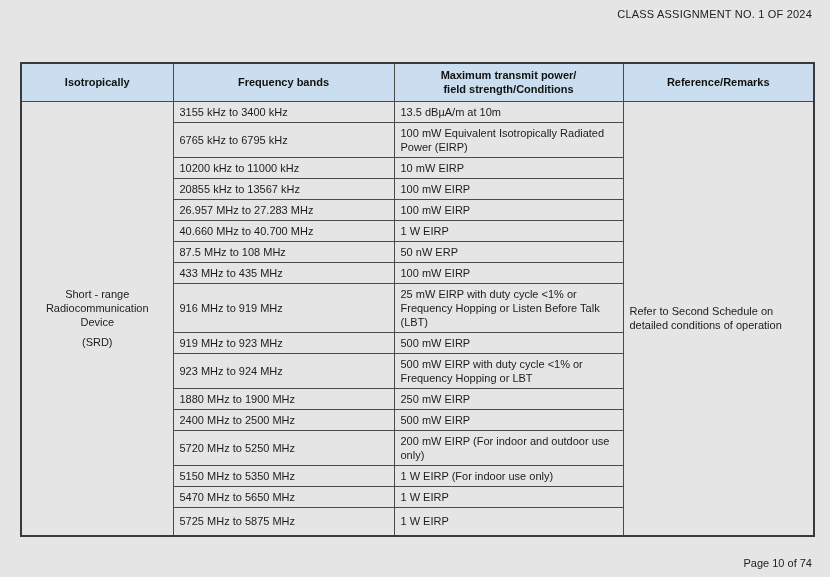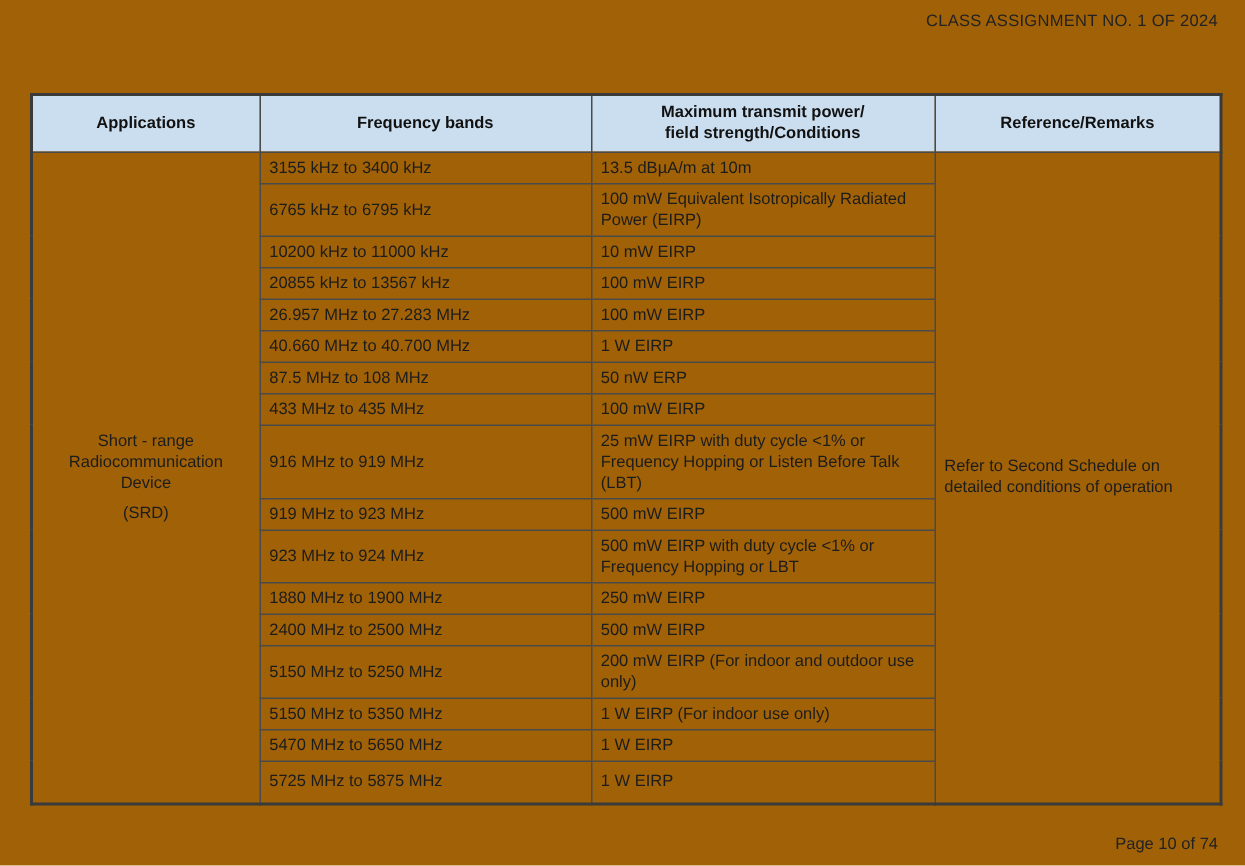--- a/index.html
+++ b/index.html
@@ -1,21 +1,21 @@
 <!DOCTYPE html>
 <html><head>
 <meta charset="utf-8">
 <style>
   * { margin: 0; padding: 0; box-sizing: border-box; }
   html, body { background: #ffffff; }
   .doc {
     position: relative;
     width: 830px;
     height: 577px;
-    background: #a16207;
+    background: #e5e5e5;
     font-family: "Liberation Sans", sans-serif;
     color: #1c1c1c;
     overflow: hidden;
   }
   .top-header {
     position: absolute;
     top: 8px;
     right: 18px;
     font-size: 11px;
     letter-spacing: 0.2px;
@@ -94,21 +94,21 @@
 
   <table class="ca-table">
     <colgroup>
       <col style="width:152px">
       <col style="width:221px">
       <col style="width:229px">
       <col style="width:191px">
     </colgroup>
     <thead>
       <tr>
-        <th>Applications</th>
+        <th>Isotropically</th>
         <th>Frequency bands</th>
         <th>Maximum transmit power/
 field strength/Conditions</th>
         <th>Reference/Remarks</th>
       </tr>
     </thead>
     <tbody>
       <tr>
         <td class="apps" rowspan="17">
           <div class="apps-name">Short - range
@@ -162,21 +162,21 @@
       </tr>
       <tr>
         <td class="band">1880 MHz to 1900 MHz</td>
         <td class="power">250 mW EIRP</td>
       </tr>
       <tr>
         <td class="band">2400 MHz to 2500 MHz</td>
         <td class="power">500 mW EIRP</td>
       </tr>
       <tr>
-        <td class="band">5150 MHz to 5250 MHz</td>
+        <td class="band">5720 MHz to 5250 MHz</td>
         <td class="power">200 mW EIRP (For indoor and outdoor use only)</td>
       </tr>
       <tr>
         <td class="band">5150 MHz to 5350 MHz</td>
         <td class="power">1 W EIRP (For indoor use only)</td>
       </tr>
       <tr>
         <td class="band">5470 MHz to 5650 MHz</td>
         <td class="power">1 W EIRP</td>
       </tr>

